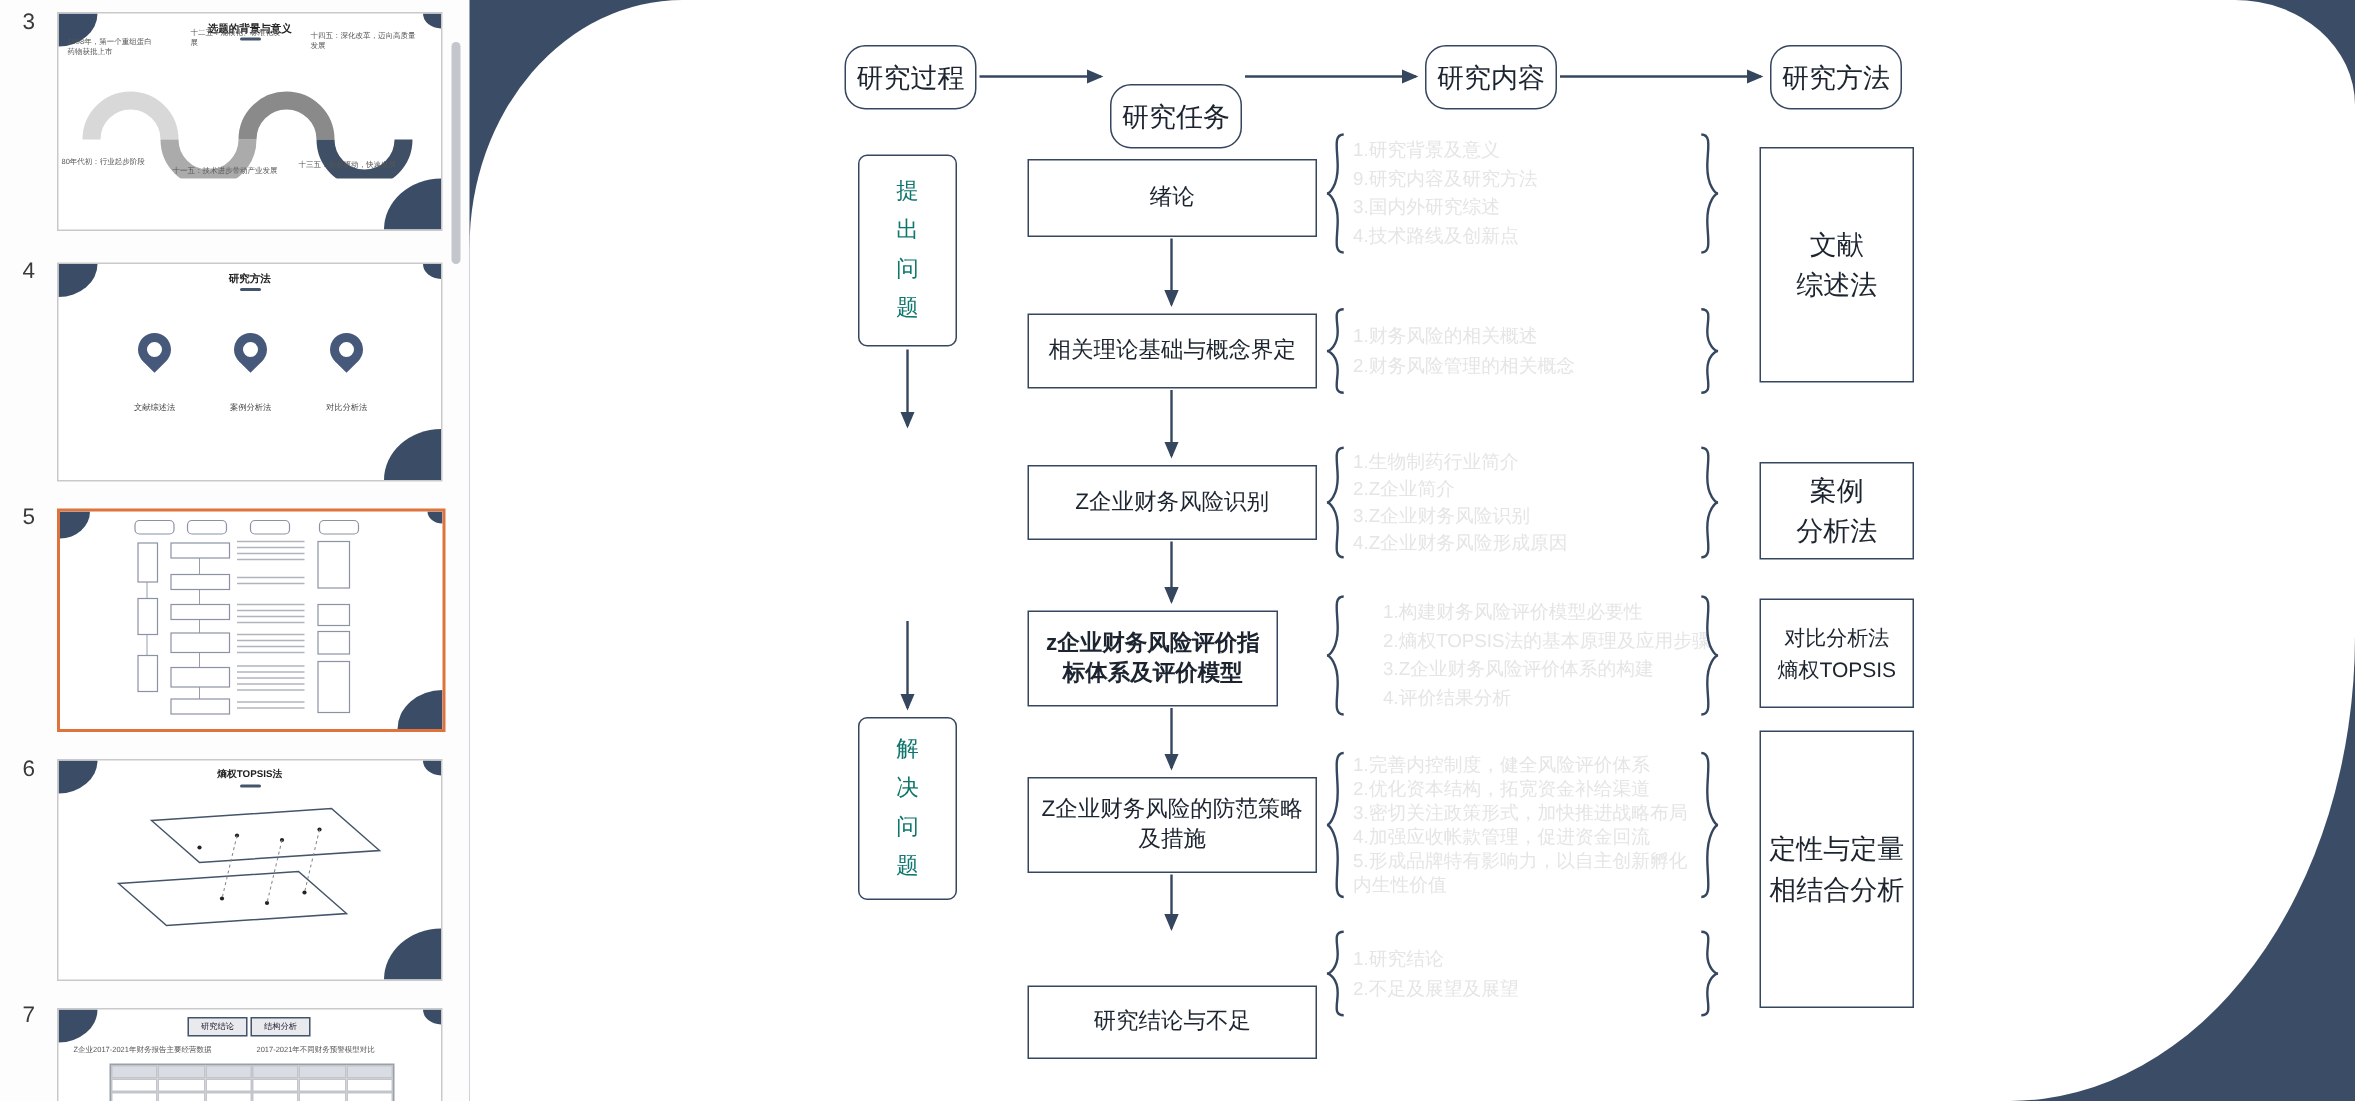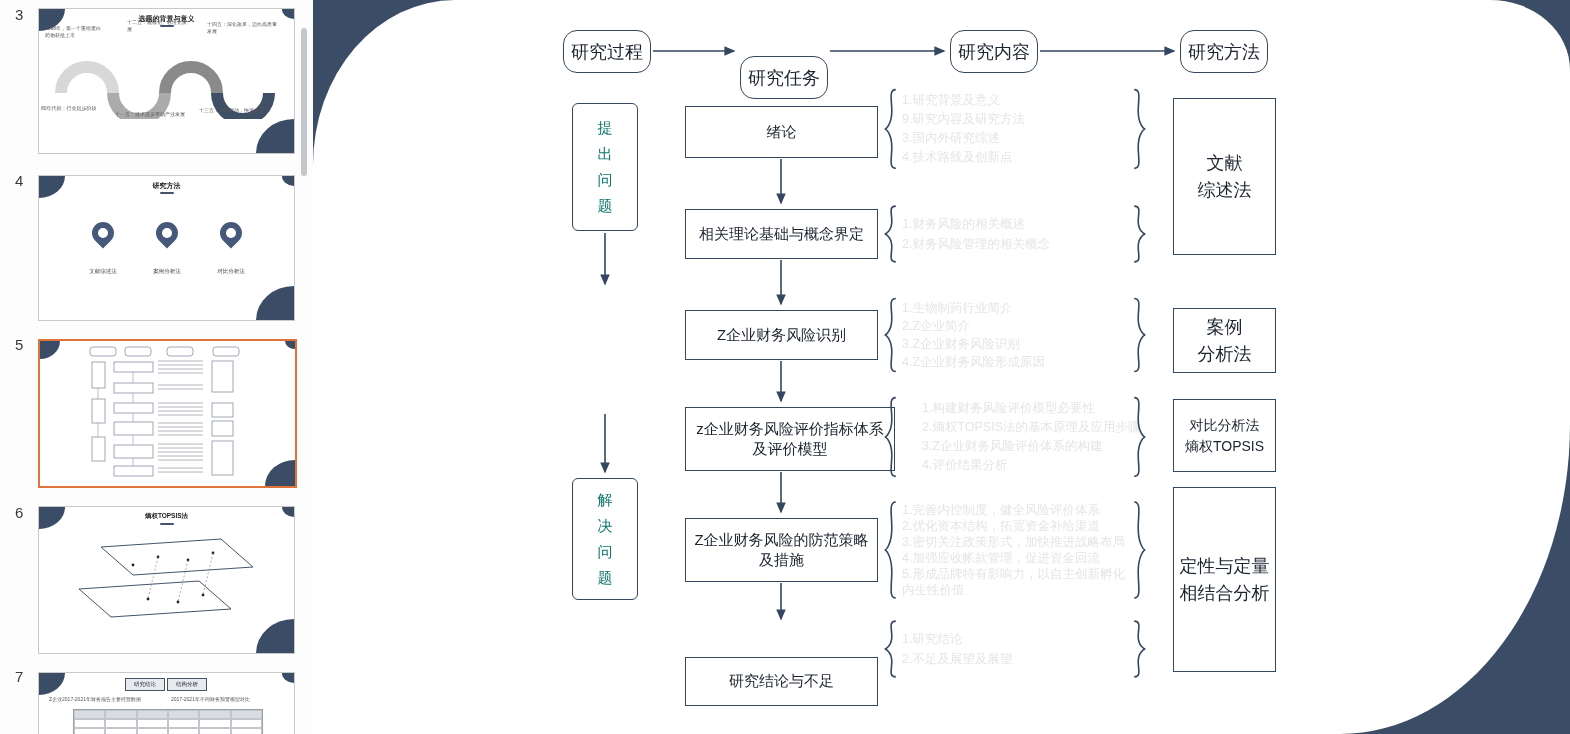--- a/index.html
+++ b/index.html
@@ -235,21 +235,21 @@
 
     <div class="box task" style="left:372px;top:106px;width:193px;height:52px;">
         <span>绪论</span>
       </div>
     <div class="box task" style="left:372px;top:209px;width:193px;height:50px;">
         <span>相关理论基础与概念界定</span>
       </div>
     <div class="box task" style="left:372px;top:310px;width:193px;height:50px;">
         <span>Z企业财务风险识别</span>
       </div>
-    <div class="box task" style="left:372px;top:407px;width:210px;height:64px;">
+    <div class="box task" style="left:372px;top:407px;width:167px;height:64px;font-weight:bold;">
         <span>z企业财务风险评价指标体系及评价模型</span>
       </div>
     <div class="box task" style="left:372px;top:518px;width:193px;height:64px;">
         <span>Z企业财务风险的防范策略及措施</span>
       </div>
     <div class="box task" style="left:372px;top:625px;width:193px;height:49px;margin-top:32px;">
         <span>研究结论与不足</span>
       </div>
 
     <svg class="brace" style="left:570px;top:88px;height:82px;" viewBox="0 0 20 100" preserveAspectRatio="none">

